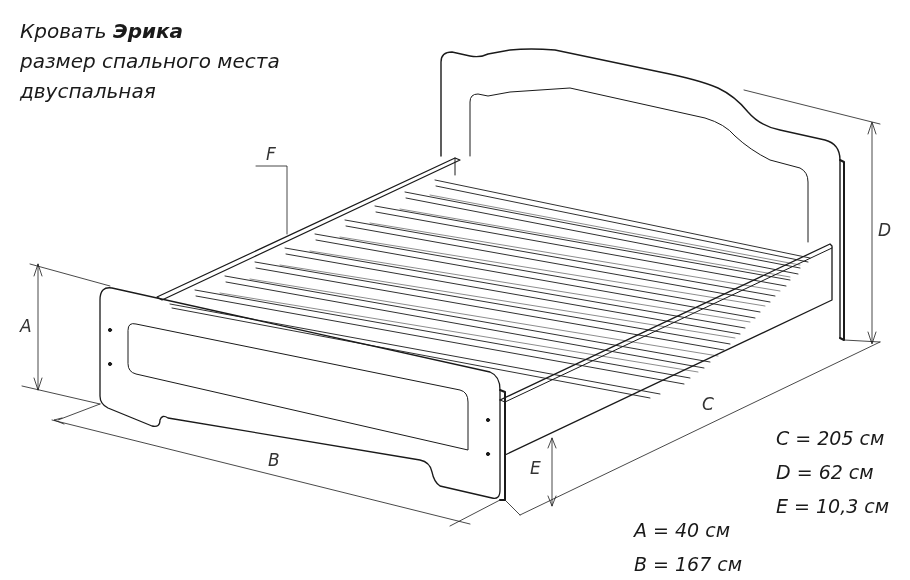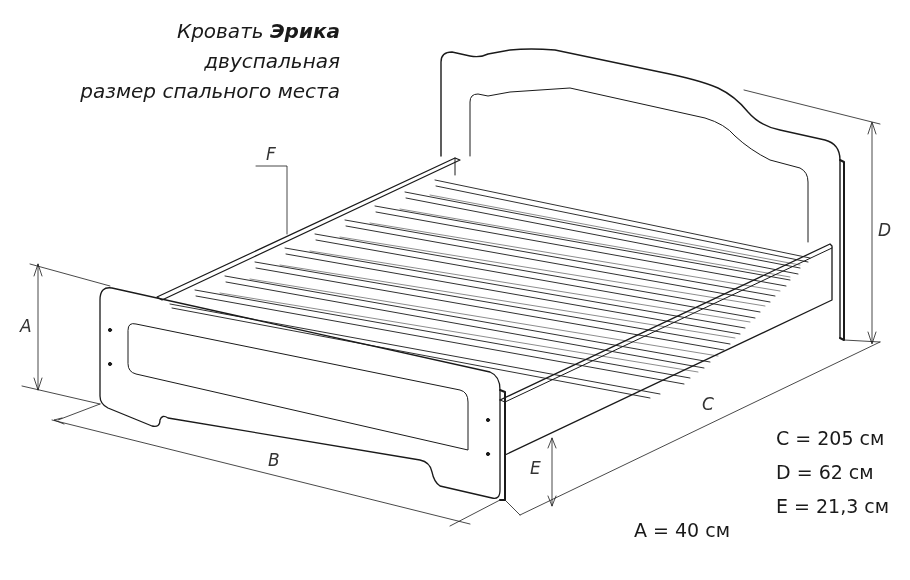--- a/index.html
+++ b/index.html
@@ -1,32 +1,32 @@
 <!DOCTYPE html>
 <html><head>
 <meta charset="utf-8">
 <style>
   html, body { margin: 0; padding: 0; background: #ffffff; }
   body { width: 910px; height: 580px; position: relative; overflow: hidden; font-family: "DejaVu Sans", sans-serif; }
-  .title-block { position: absolute; left: 20px; top: 16px; width: 320px; text-align: right; font-family: "DejaVu Sans", sans-serif; font-style: italic; font-size: 20px; line-height: 30px; color: #1a1a1a; }
+  .title-block { position: absolute; left: 20px; top: 16px; width: 320px; text-align: left; font-family: "DejaVu Sans", sans-serif; font-style: italic; font-size: 20px; line-height: 30px; color: #1a1a1a; }
   .title-block b { font-weight: bold; }
   svg.drawing { position: absolute; left: 0; top: 0; }
   .dim-label { font-family: "DejaVu Sans", sans-serif; font-style: italic; font-size: 17px; fill: #333; }
-  .legend { position: absolute; font-family: "DejaVu Sans", sans-serif; font-size: 19px; color: #1a1a1a; line-height: 34px; }
+  .legend { position: absolute; font-family: "DejaVu Sans", sans-serif; font-style: italic; font-size: 19px; color: #1a1a1a; line-height: 34px; }
   .legend-left { left: 634px; top: 485px; margin-top: 28px; }
   .legend-right { left: 776px; top: 421px; }
   .legend div { white-space: nowrap; }
 </style>
 </head>
 <body>
 
 <div class="title-block">
   <div><span>Кровать </span><b>Эрика</b></div>
+  <div>размер спального места</div>
   <div>двуспальная</div>
-  <div>размер спального места</div>
 </div>
 
 <svg class="drawing" width="910" height="580" viewBox="0 0 910 580" xmlns="http://www.w3.org/2000/svg">
   <g fill="none" stroke="#1a1a1a" stroke-width="1" stroke-linejoin="round" stroke-linecap="round">
 
     <g>
       <path d="M441 156 L441 62 Q441 52 452 52 L470 56 Q480 58 488 54 L510 50 Q530 48 555 50 L660 72 Q700 80 718 88 Q735 96 748 112 Q760 126 780 130 L825 140 Q840 144 840 160 L840 338" stroke-width="1.4"></path>
       <path d="M840 160 L844 162 L844 340 L840 338" stroke-width="2"></path>
       <path d="M470 156 L470 102 Q470 94 478 94 L488 96 L510 92 L570 88 L705 118 Q725 124 735 136 Q750 150 770 160 L800 168 Q808 172 808 182 L808 242"></path>
     </g>
@@ -115,18 +115,19 @@
   <text class="dim-label" x="20" y="332">A</text>
   <text class="dim-label" x="268" y="466">B</text>
   <text class="dim-label" x="702" y="410">C</text>
   <text class="dim-label" x="878" y="236">D</text>
   <text class="dim-label" x="530" y="474">E</text>
   <text class="dim-label" x="266" y="160">F</text>
 </svg>
 
 <div class="legend legend-left">
   <div>A = 40 см</div>
+  <div>B = 167 см</div>
 </div>
 <div class="legend legend-right">
   <div>C = 205 см</div>
   <div>D = 62 см</div>
-  <div>E = 21,3 см</div>
+  <div>E = 10,3 см</div>
 </div>
 
 </body></html>

